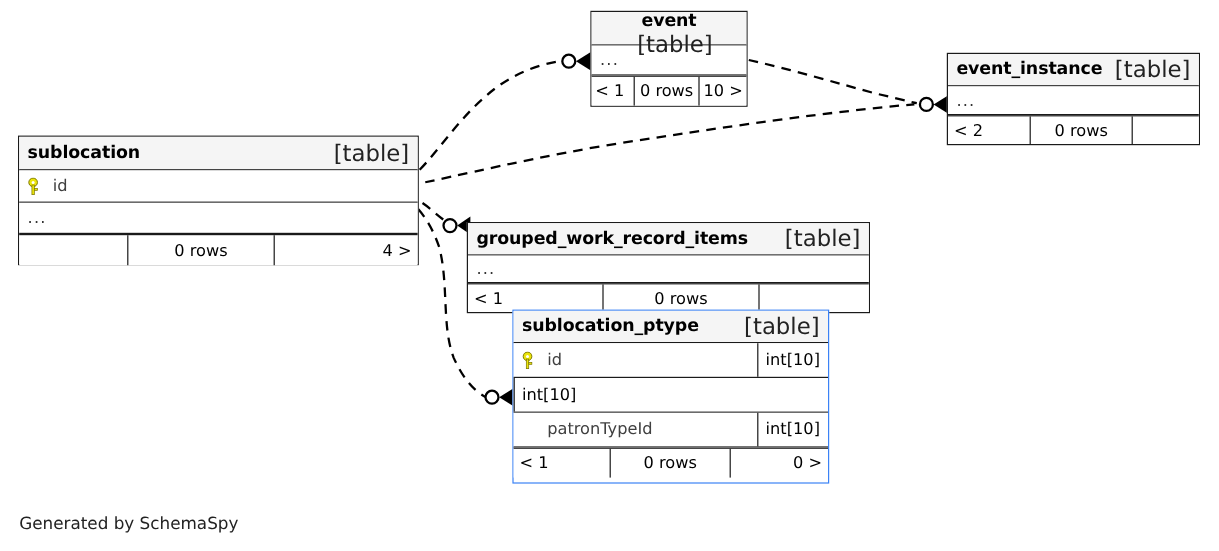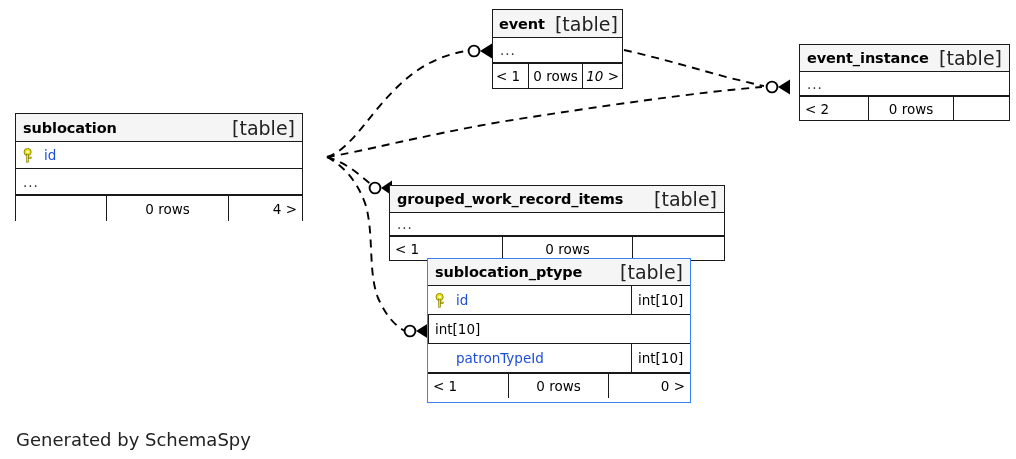--- a/index.html
+++ b/index.html
@@ -66,21 +66,21 @@
     background: #fff;
     white-space: nowrap;
   }
   .row:last-child { border-bottom: none; }
   .cell-name {
     flex: 1 1 auto;
     display: flex;
     align-items: center;
     padding-left: 7px;
     font-size: 13.5px;
-    color: #1d4ed8;
+    color: #404040;
     overflow: hidden;
     box-sizing: border-box;
   }
   .cell-type {
     flex: 0 0 auto;
     border-left: 1px solid #1a1a1a;
     padding: 0 6px;
     font-size: 13.5px;
     color: #000;
     box-sizing: border-box;
@@ -117,21 +117,21 @@
     border-left: 1px solid #1a1a1a;
   }
   .foot > div:first-child { border-left: none; }
   .f-left { justify-content: flex-start; }
   .f-center { justify-content: center; }
   .f-right { justify-content: flex-end; }
   .credit {
     position: absolute;
     left: 16px;
     top: 429px;
-    font-size: 18px;
+    font-size: 14px;
     color: #222;
     z-index: 4;
   }
 </style>
 </head>
 <body>
 
 <div id="canvas">
 
   <svg class="edges" viewBox="0 0 1016 459">
@@ -151,21 +151,21 @@
       <path d="M 790,79.5 L 790,94.5 L 778,87 Z" fill="#000000"></path>
 
       <circle cx="375" cy="188" r="5.4" fill="#ffffff" stroke="#000000" stroke-width="1.9"></circle>
       <path d="M 392,180.5 L 392,195.5 L 381,188 Z" fill="#000000"></path>
 
       <circle cx="410" cy="331" r="5.4" fill="#ffffff" stroke="#000000" stroke-width="1.9"></circle>
       <path d="M 428,323.5 L 428,338.5 L 416,331 Z" fill="#000000"></path>
     </g>
   </svg>
 
-  <div class="table-box" style="left:15px; top:113px; width:288px; height:108px;">
+  <div class="table-box" style="left:15px; top:113px; width:334px; height:108px;">
     <div class="thead" style="height:28px;">
       <span class="tname">sublocation</span>
       <span class="ttag">[table]</span>
     </div>
     <div class="row" style="height:27px;">
       <span class="cell-name">
         <svg class="keyicon" viewBox="0 0 13 15">
           <circle cx="4.6" cy="4" r="3.6" fill="#ece50a" stroke="#7a7500" stroke-width="0.8"></circle>
           <circle cx="4.6" cy="4" r="1.25" fill="#ffffff"></circle>
           <rect x="3.6" y="6.2" width="2" height="8" fill="#ece50a" stroke="#7a7500" stroke-width="0.6"></rect>
@@ -178,35 +178,35 @@
       <span class="cell-name">...</span>
     </div>
     <div class="foot">
       <div class="f-left" style="width:90px;"></div>
       <div class="f-center" style="width:122px;">0 rows</div>
       <div class="f-right" style="flex:1 1 auto;">4 &gt;</div>
     </div>
   </div>
 
   <div class="table-box" style="left:492px; top:9px; width:131px; height:80px;">
-    <div class="thead" style="height:28px; padding:0 6px;">
+    <div class="thead" style="height:28px; padding:0 6px;flex-direction:column;">
       <span class="tname">event</span>
       <span class="ttag">[table]</span>
     </div>
     <div class="row ellipsis-row" style="height:25px;">
       <span class="cell-name">...</span>
     </div>
     <div class="foot" style="height:25px;">
       <div class="f-left" style="width:35px; padding:0 3px;">&lt; 1</div>
       <div class="f-center" style="width:54px; padding:0 2px;">0 rows</div>
-      <div class="f-right" style="flex:1 1 auto; padding:12px 3px;font-style:italic;">10 &gt;</div>
-    </div>
-  </div>
-
-  <div class="table-box" style="left:789px; top:44px; width:211px; height:77px;margin-left:10px;">
+      <div class="f-right" style="flex:1 1 auto; padding:12px 3px;">10 &gt;</div>
+    </div>
+  </div>
+
+  <div class="table-box" style="left:789px; top:44px; width:211px; height:77px;">
     <div class="thead" style="height:27px;">
       <span class="tname">event_instance</span>
       <span class="ttag">[table]</span>
     </div>
     <div class="row ellipsis-row" style="height:24px;">
       <span class="cell-name">...</span>
     </div>
     <div class="foot" style="height:24px;">
       <div class="f-left" style="width:68px;">&lt; 2</div>
       <div class="f-center" style="width:85px;">0 rows</div>

